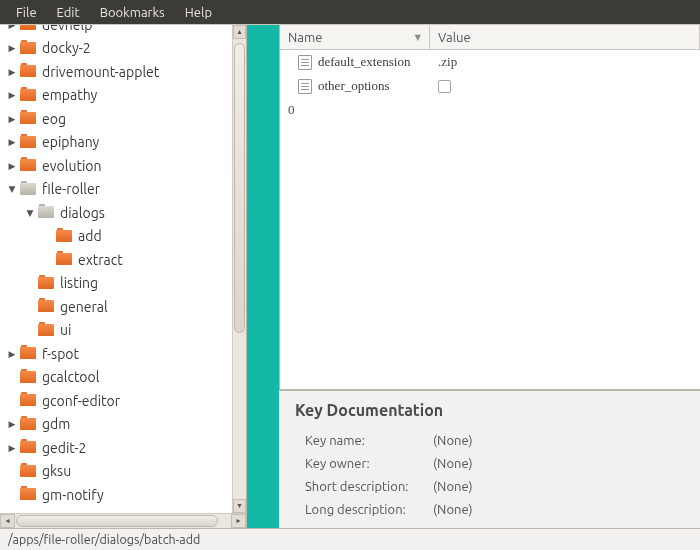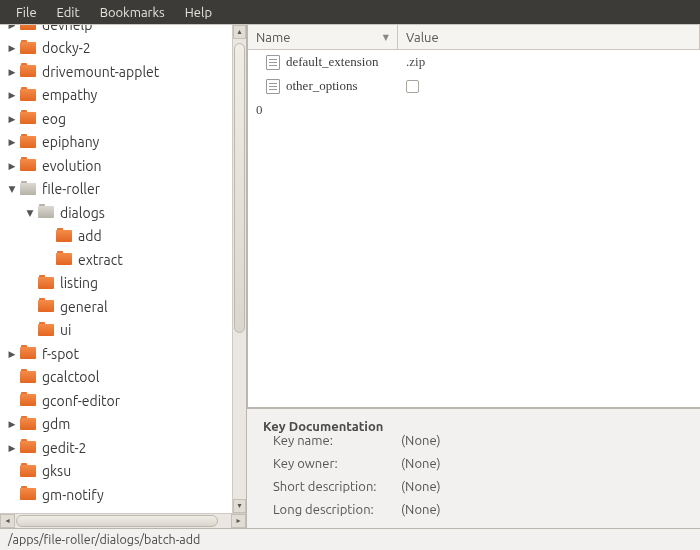--- a/index.html
+++ b/index.html
@@ -107,21 +107,21 @@
     position:absolute; top:0; width:15px; height:14px;
     background:#e1ddd5; border:1px solid #c4c0b7;
     font-size:8px; text-align:center; line-height:12px; color:#555;
   }
   .hscroll .btn.rt { right:0; }
   .hscroll .thumb {
     position:absolute; left:16px; right:28px; top:1px; bottom:1px;
     background: linear-gradient(#f0ede7,#dbd6cd);
     border:1px solid #bdb8ae; border-radius:6px;
   }
-  .right-pane { flex:1; display:flex; flex-direction:column; min-width:0; background:#14b8a6;}
+  .right-pane { flex:1; display:flex; flex-direction:column; min-width:0; background:#14b8a6;padding-left:32px;}
   .keys-table {
     flex: 1; background:#fff; margin:0; border:1px solid #bab6ae;
     border-top:none; border-right:none; position:relative; min-height:0;
     display:flex; flex-direction:column;
   }
   .thead { display:flex; border-bottom:1px solid #cbc7c0; background:#f6f4f1;}
   .th {
     padding:5px 8px; font-size:13px; color:#555; border-right:1px solid #cbc7c0;
     display:flex; align-items:center; justify-content:space-between;
   }
@@ -138,21 +138,21 @@
     margin-right:6px; position:relative; border-radius:1px;
   }
   .key-icon::after{
     content:""; position:absolute; left:2px; right:2px; top:3px; height:1px;
     background:#999; box-shadow: 0 3px 0 #999, 0 6px 0 #999;
   }
   .chk { width:13px; height:13px; border:1px solid #a8a49b; background:#fff; border-radius:2px;}
   .doc-panel {
     border-top:1px solid #bab6ae; padding:10px 16px 12px; background:#f2f1f0;
   }
-  .doc-title { font-weight:bold; font-size:13px; color:#4b4b4b; }
+  .doc-title { font-weight:bold; font-size:16px; color:#4b4b4b; margin-bottom:14px;}
   .doc-grid { display:grid; grid-template-columns: 128px auto; row-gap:9px; font-size:13px; color:#555; margin-left:10px;}
   .statusbar {
     height:22px; border-top:1px solid #bab6ae; background:#f2f1f0;
     padding:3px 8px; font-size:12.5px; color:#4a4a4a;
   }
 </style>
 </head>
 <body>
 
 <div class="menubar">

